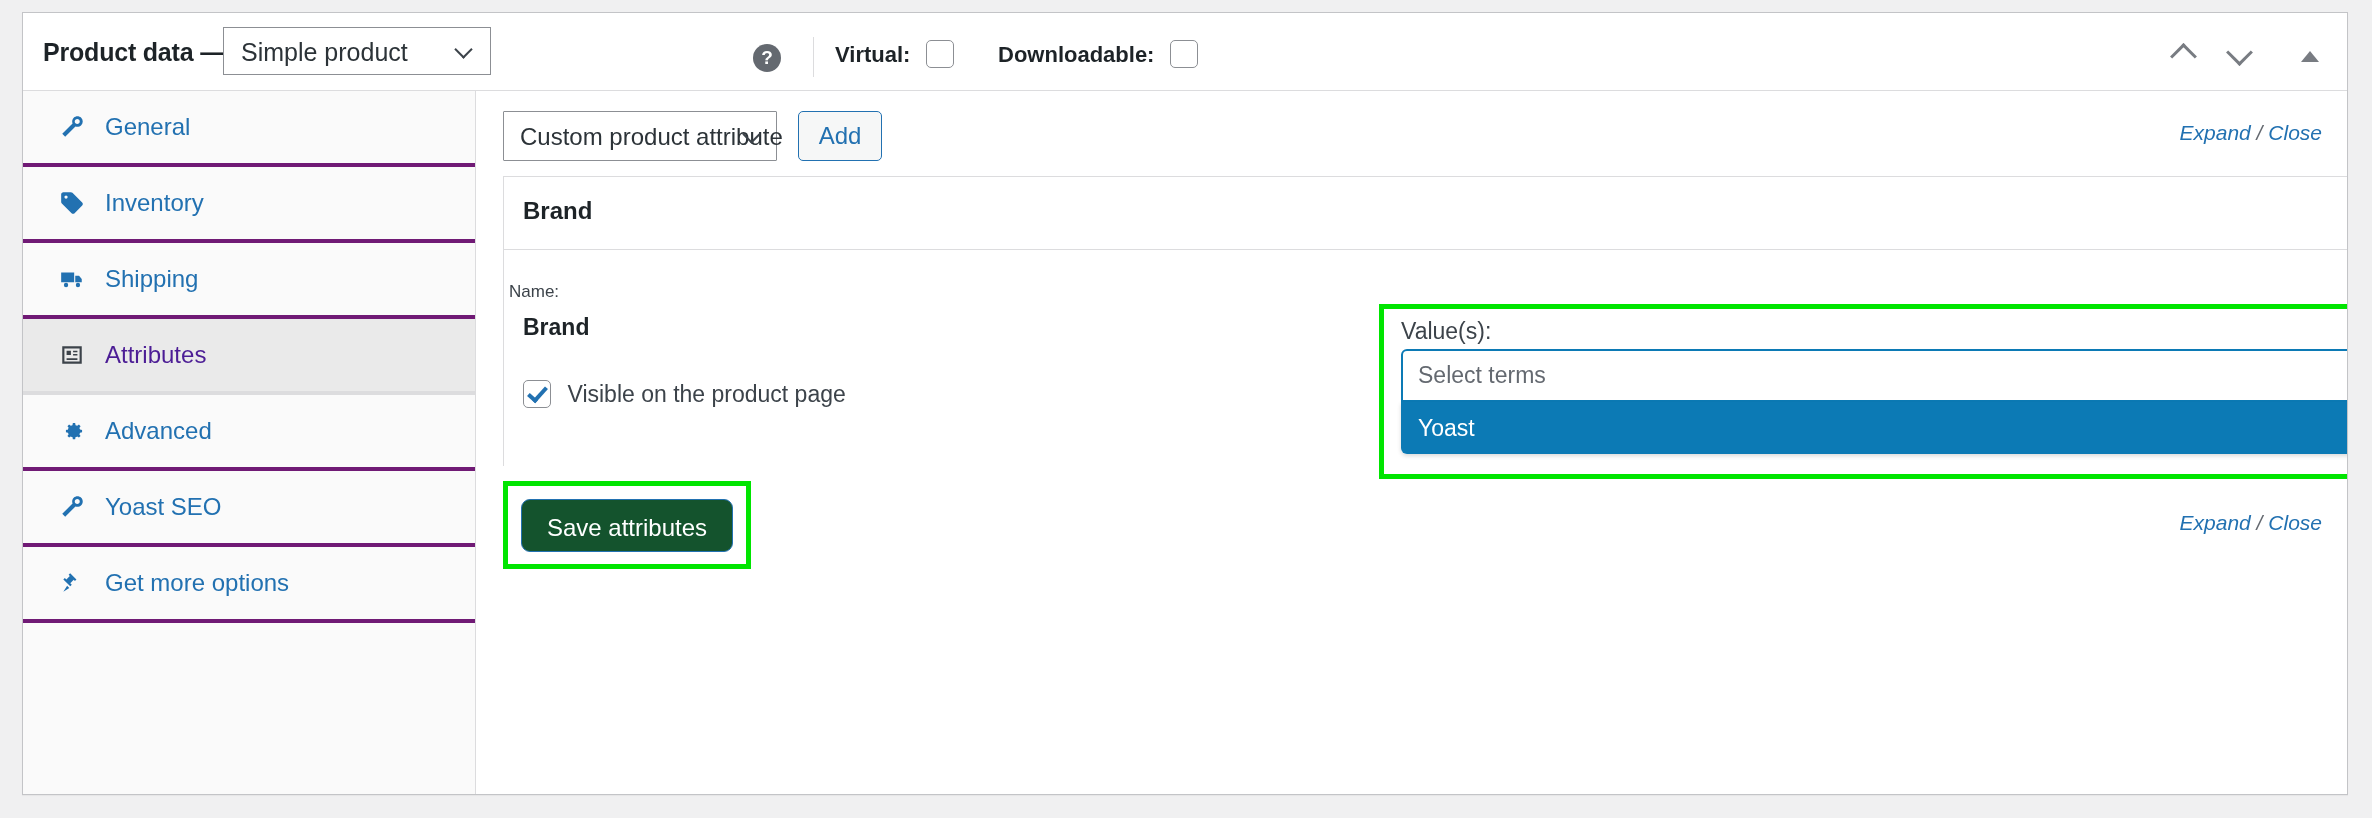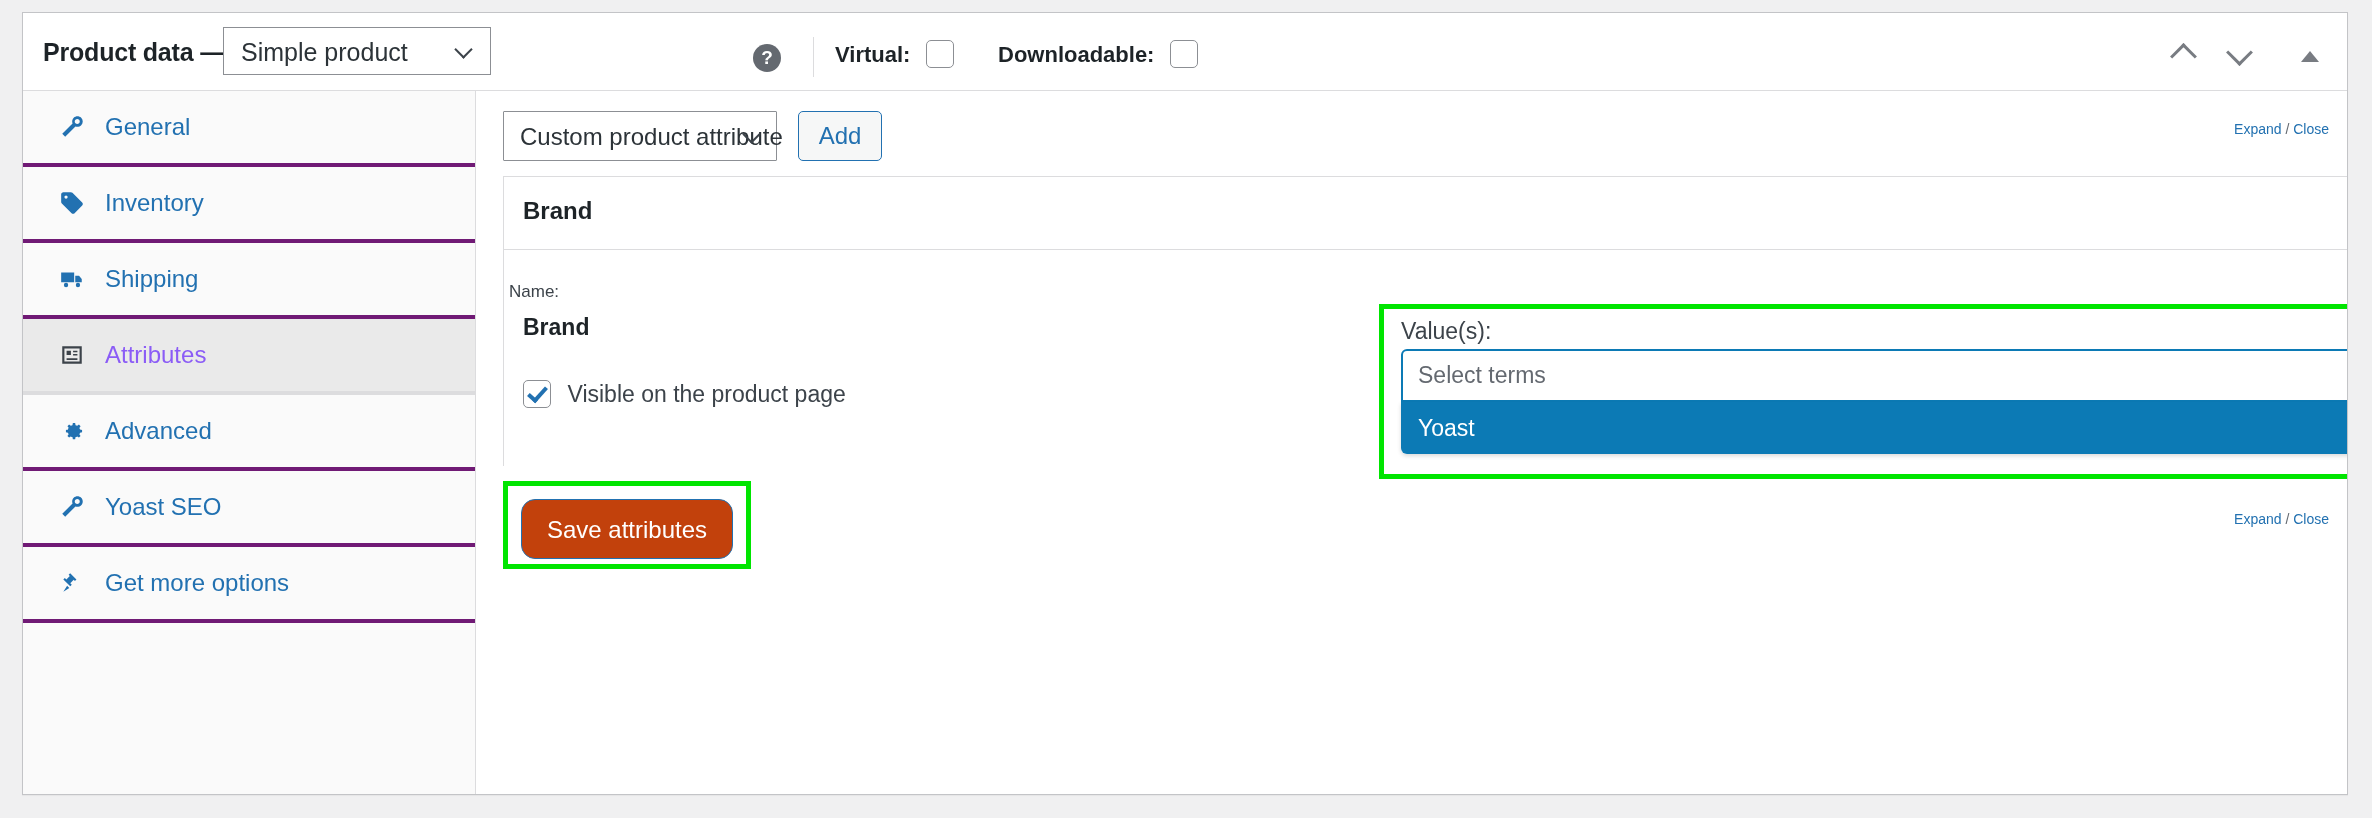--- a/index.html
+++ b/index.html
@@ -222,21 +222,21 @@
   .tab-icon svg { display: block; width: 26px; height: 26px; fill: currentColor; }
   .tab-label {
     position: absolute;
     left: 82px;
     top: 50%;
     transform: translateY(-50%);
     font-size: 24px;
     color: #2271b1;
     white-space: nowrap;
   }
-  .tab-item.active .tab-label { color: #8b5cf6; }
+  .tab-item.active .tab-label { color: #4c1d95; }
 
   #content-area {
     position: absolute;
     left: 453px;
     top: 0;
     right: 0;
     height: 703px;
     background: #fff;
   }
 
@@ -277,22 +277,23 @@
     background: #f6f7f7;
     color: #2271b1;
     font-size: 24px;
     font-family: "Liberation Sans", sans-serif;
     cursor: pointer;
     padding: 0;
     line-height: 48px;
   }
   .expand-close {
     position: absolute;
-    right: 18px;
-    font-size: 14px;
+    right: 25px;
+    font-size: 21px;
+    font-style: italic;
     color: #646970;
     white-space: nowrap;
   }
   .expand-close a {
     color: #2271b1;
     text-decoration: none;
     cursor: pointer;
   }
   #expand-close-top { top: 30px; }
 
@@ -451,24 +452,24 @@
     height: 88px;
     border: 5px solid #00e500;
     box-sizing: border-box;
     background: #fff;
   }
   #save-attributes-button {
     position: absolute;
     left: 18px;
     top: 33px;
     width: 212px;
-    height: 60px;
-    background: #c2410c;
+    height: 53px;
+    background: #14532d;
     border: 1px solid #2271b1;
-    border-radius: 14px;
+    border-radius: 9px;
     color: #fff;
     font-size: 24px;
     font-family: "Liberation Sans", sans-serif;
     cursor: pointer;
     padding: 0;
     line-height: 55px;
   }
   #expand-close-bottom { top: 45px; }
 </style>
 </head>

